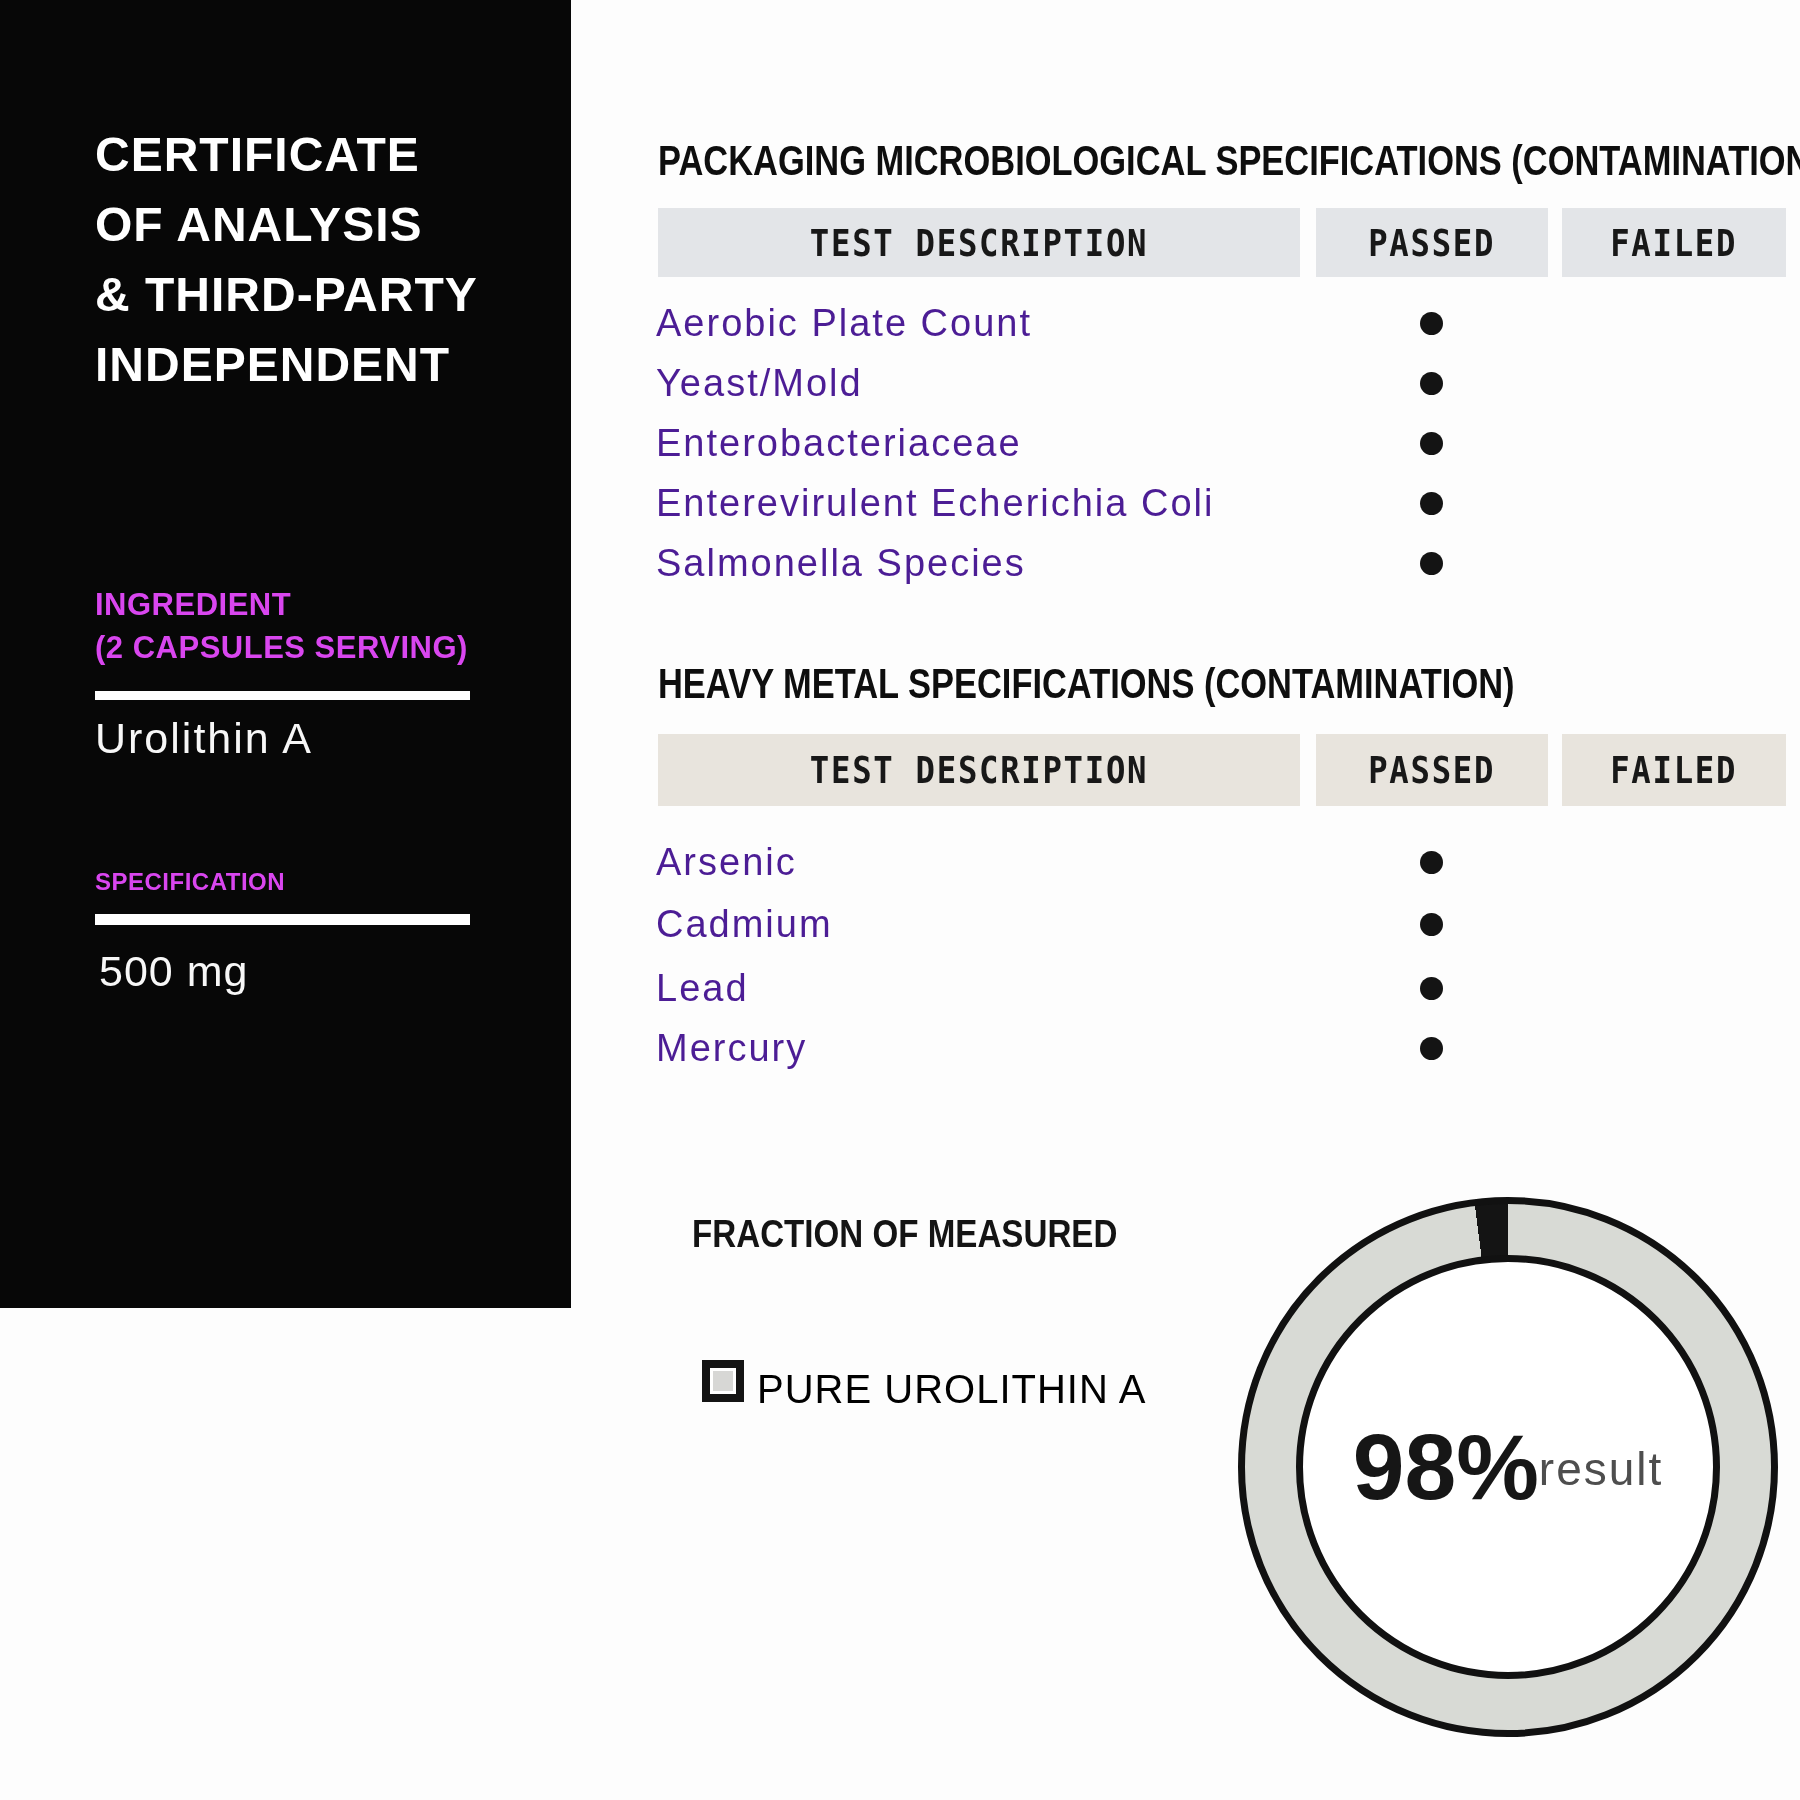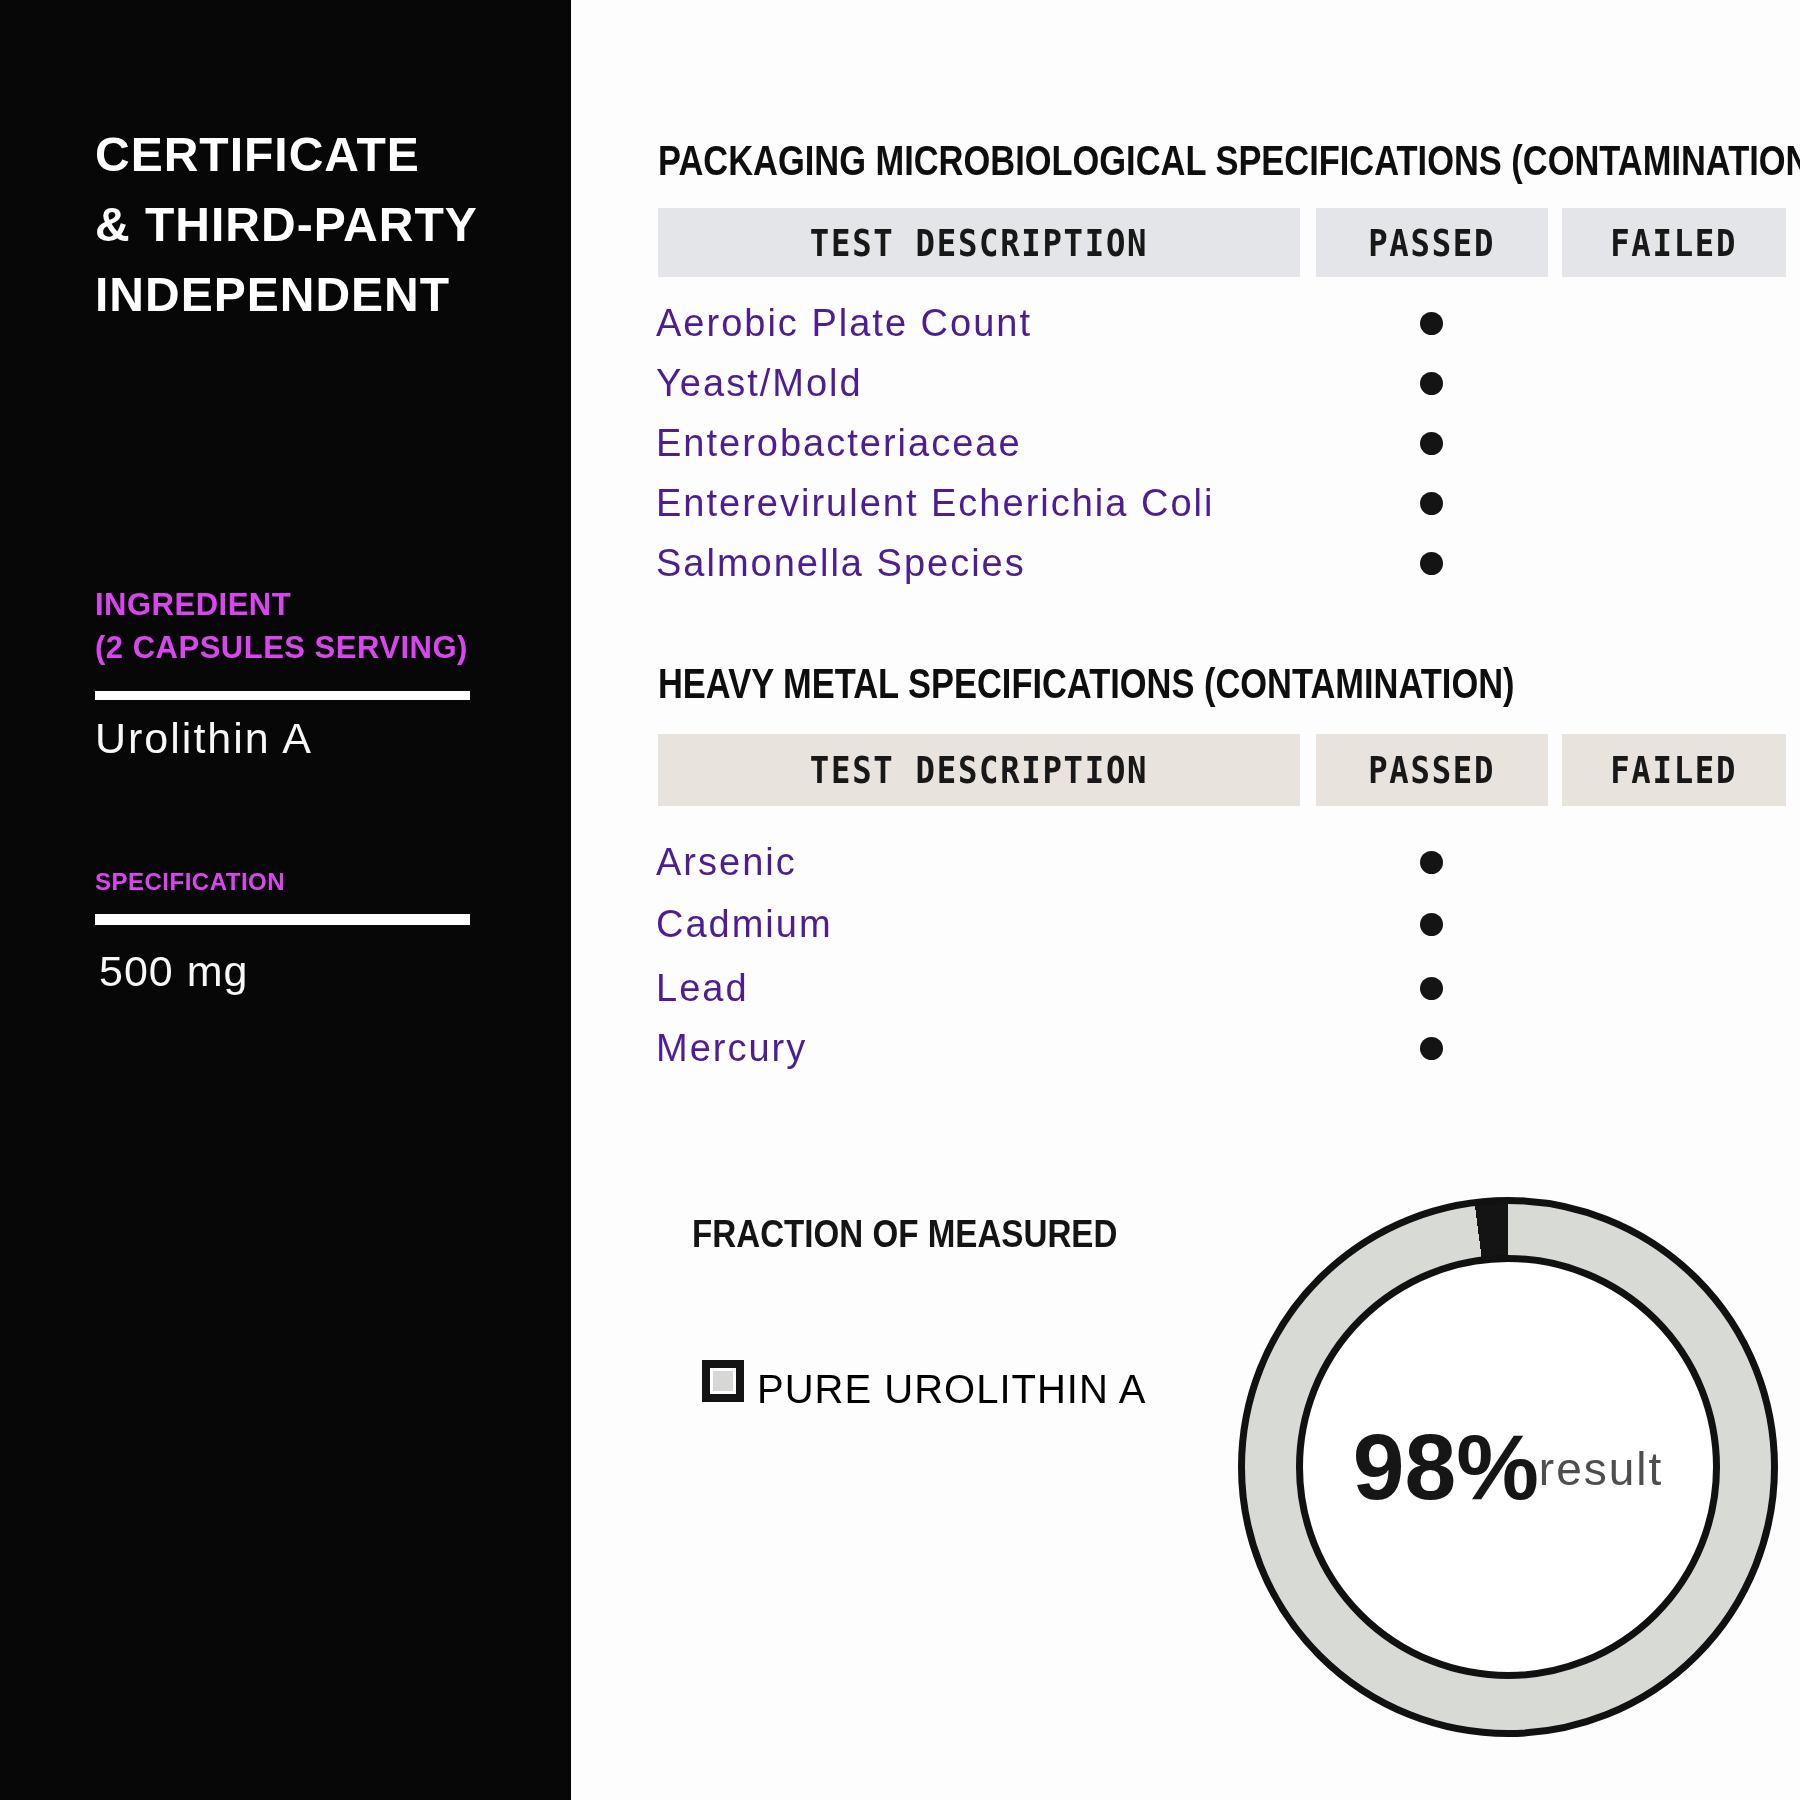--- a/index.html
+++ b/index.html
@@ -1,21 +1,21 @@
 <!DOCTYPE html>
 <html><head>
 <meta charset="utf-8">
 <style>
   html,body{margin:0;padding:0;background:#ffffff;}
   .page{position:relative;width:1800px;height:1800px;background:#fdfdfd;overflow:hidden;
         font-family:"Liberation Sans", sans-serif;}
   .abs{position:absolute;}
 
   
-  .sidebar{left:0;top:0;width:571px;height:1800px;background:#070707;}
+  .sidebar{left:0;top:0;width:571px;height:1308px;background:#070707;}
   .main-title{left:95px;top:120px;color:#ffffff;font-weight:700;font-size:48px;line-height:70px;
               letter-spacing:1px;white-space:nowrap;}
   .side-label{color:#d946ef;font-weight:700;font-size:31px;line-height:43px;letter-spacing:.5px;white-space:nowrap;}
   .side-rule{background:#ffffff;}
   .side-value{color:#f7f7f7;font-weight:400;font-size:43px;letter-spacing:2px;white-space:nowrap;}
   .footnote{left:95px;top:1356px;color:#ffffff;font-weight:700;font-size:40px;line-height:49px;white-space:nowrap;}
 
   
   .tbl-title{font-weight:700;font-size:42px;color:#0e0e0e;transform:scaleX(.82);
              transform-origin:left center;white-space:nowrap;letter-spacing:0px;}
@@ -43,20 +43,21 @@
   .donut-caption{font-weight:400;font-size:46px;line-height:58px;letter-spacing:2px;color:#4e4e4e;margin-top:4px;}
 </style>
 </head>
 <body>
 
 <div class="page">
 
   <div class="abs sidebar">
     <div class="abs main-title">
       <div>CERTIFICATE</div>
+      <div>OF ANALYSIS</div>
       <div>&amp; THIRD-PARTY</div>
       <div>INDEPENDENT</div>
     </div>
 
     <div class="abs side-label" style="left:95px;top:583px;">
       <div>INGREDIENT</div>
       <div>(2 CAPSULES SERVING)</div>
     </div>
     <div class="abs side-rule" style="left:95px;top:691px;width:375px;height:9px;"></div>
     <div class="abs side-value" style="left:95px;top:714px;">Urolithin A</div>

